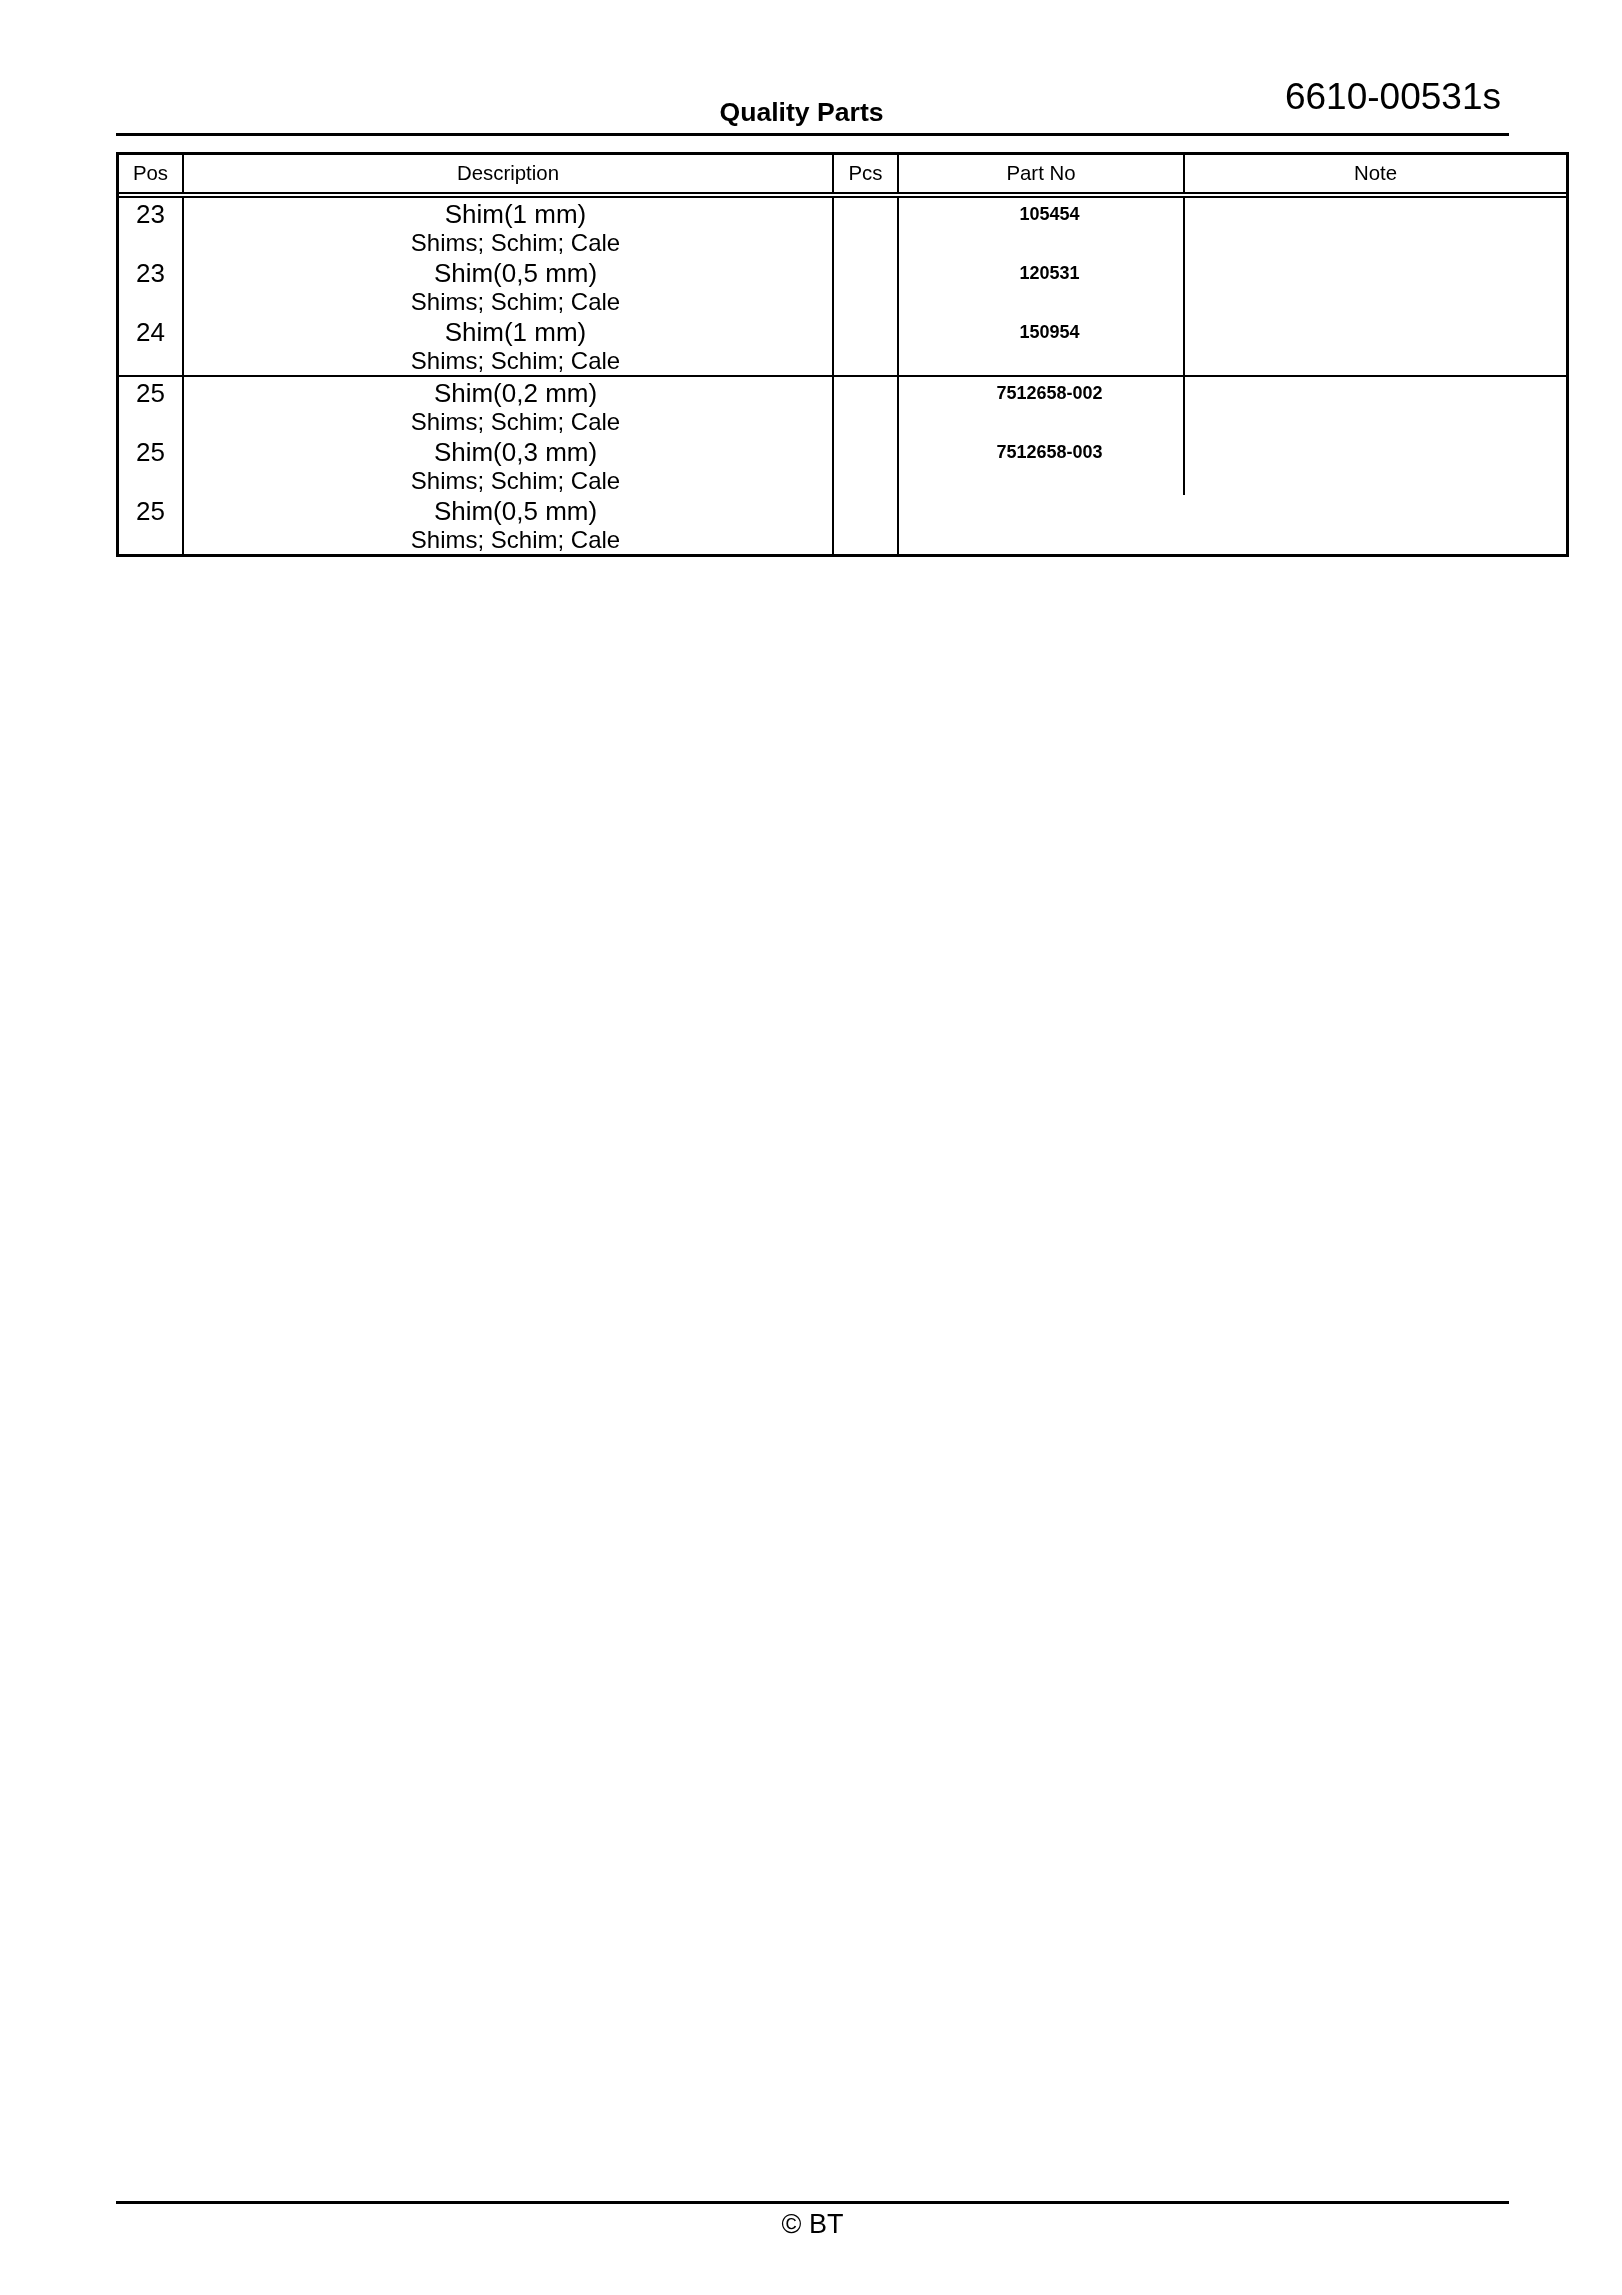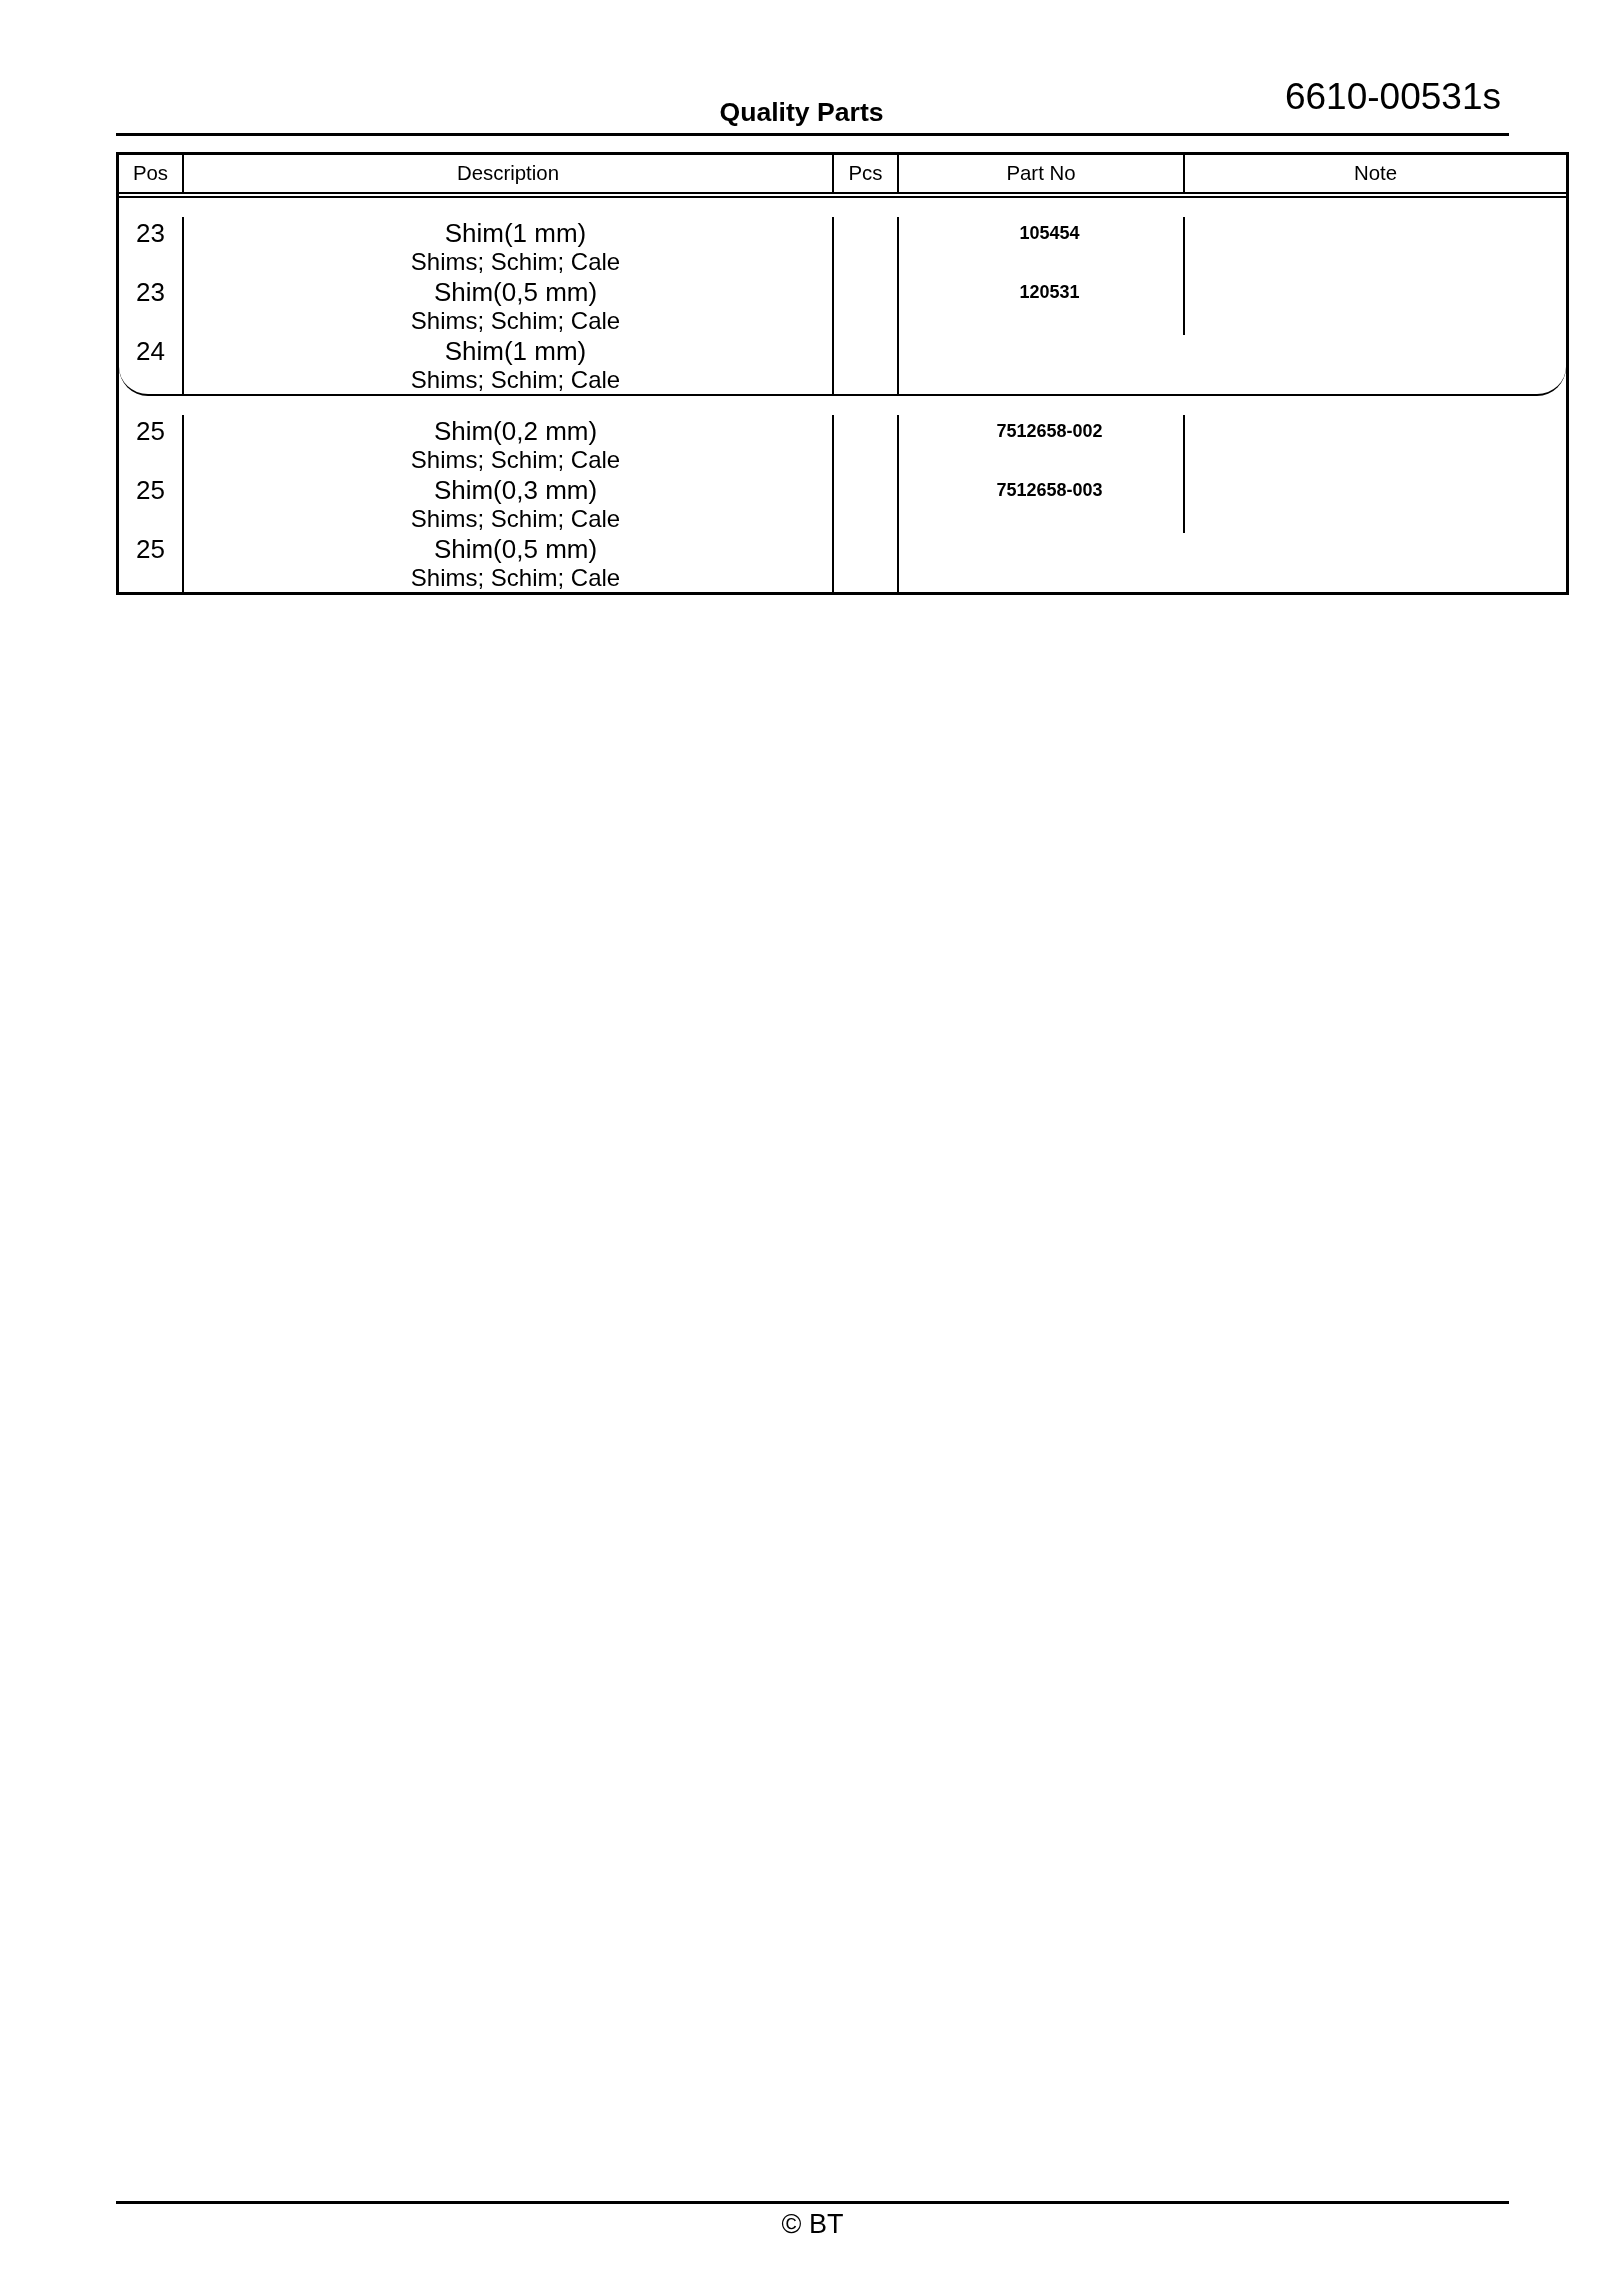--- a/index.html
+++ b/index.html
@@ -61,21 +61,21 @@
 
   .thead { border-bottom: 6.1px double #000000; }
   .thead .trow { height: 37px; }
   .th {
     font-size: 20.4px;
     line-height: 37px;
     text-align: center;
     white-space: nowrap;
   }
 
-  .tbody-group { padding-top: 19px; border-radius: 29px; }
+  .tbody-group { padding-top: 0; }
   .tbody-group.with-separator { border-bottom: 2px solid #000000; }
   .item-row { height: 59px; }
 
   .pos-cell {
     font-size: 26px;
     line-height: 33px;
     text-align: center;
   }
   .desc-cell { padding-left: 15px; }
   .desc-main { font-size: 26px; line-height: 33px; white-space: nowrap; }
@@ -153,20 +153,21 @@
         <div class="cell note-cell"></div>
       </div>
 
       <div class="trow item-row">
         <div class="cell vline pos-cell">24</div>
         <div class="cell vline desc-cell">
           <div class="desc-main">Shim(1 mm)</div>
           <div class="desc-sub">Shims; Schim; Cale</div>
         </div>
         <div class="cell vline pos-cell"></div>
+        <div class="cell vline part-cell">150954</div>
         <div class="cell note-cell"></div>
       </div>
 
     </div>
 
     <div class="tbody-group">
 
       <div class="trow item-row">
         <div class="cell vline pos-cell">25</div>
         <div class="cell vline desc-cell">

